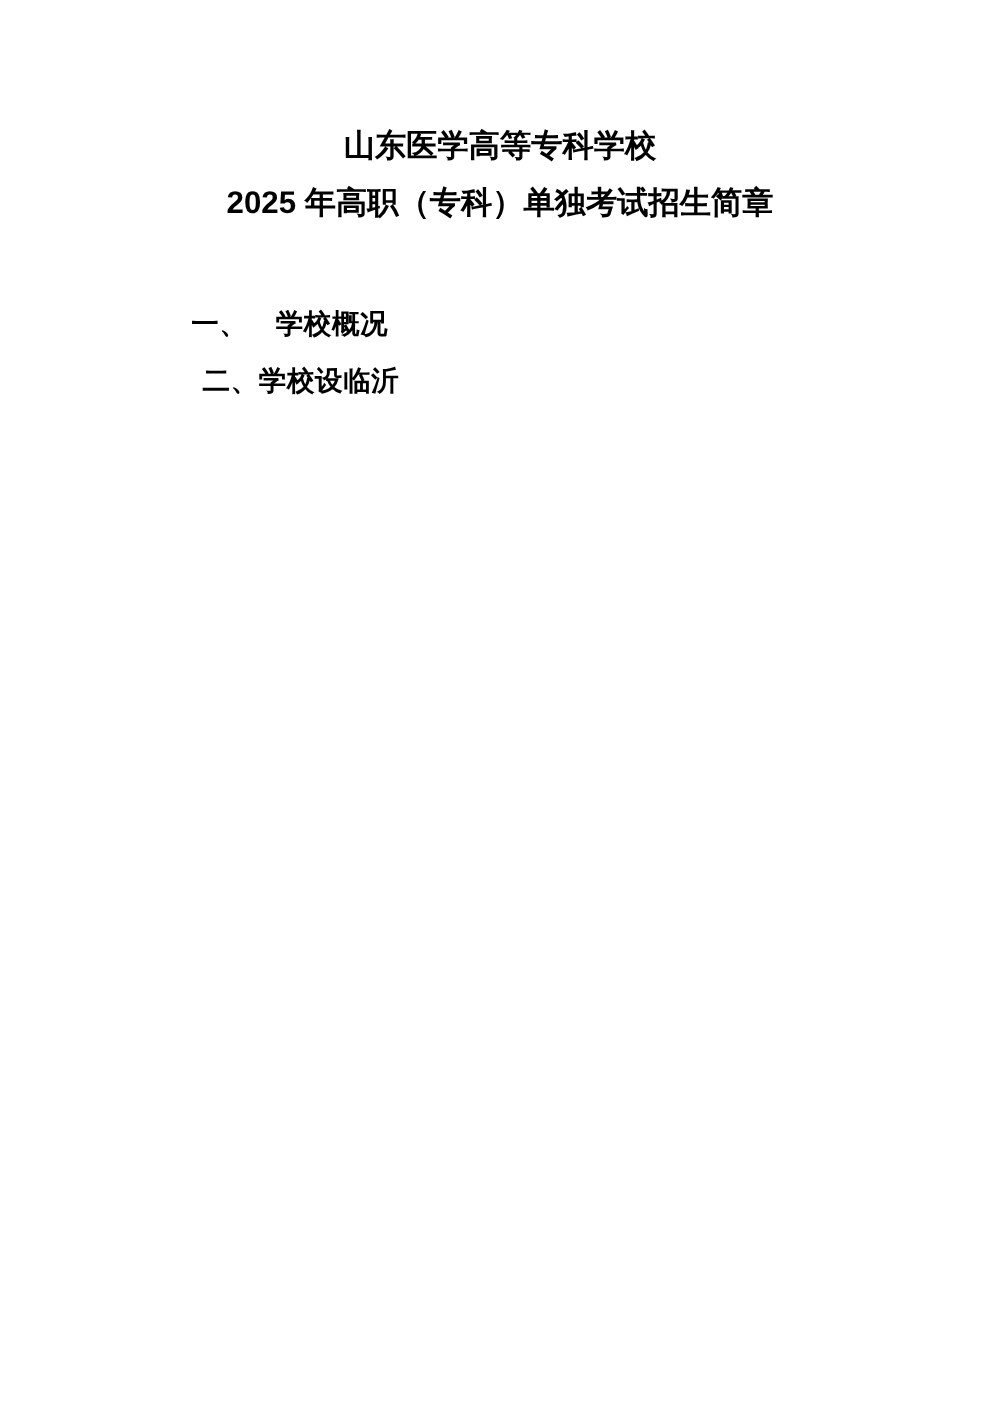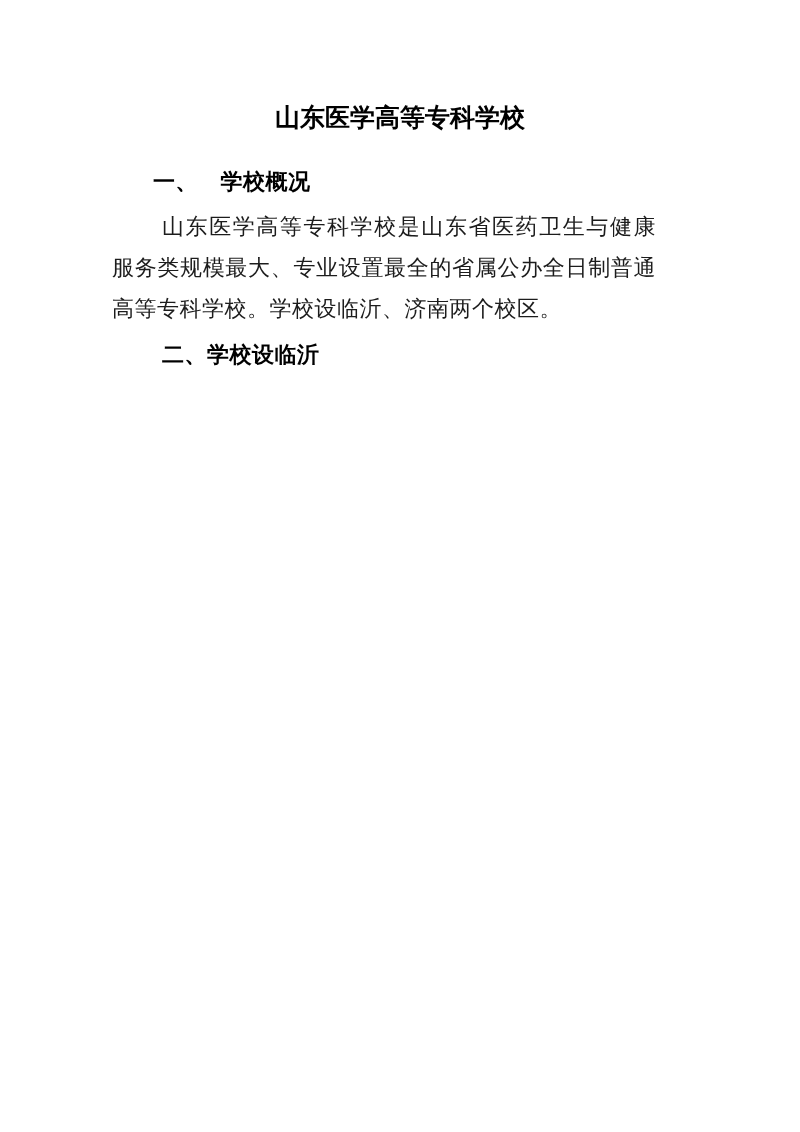--- a/index.html
+++ b/index.html
@@ -41,47 +41,47 @@
     font-weight: bold;
     font-size: 22px;
     line-height: 41px;
     color: #000000;
     margin: 5px 0 4px 0;
     padding-left: 50px;
     letter-spacing: 0.5px;
     white-space: pre-wrap;
   }
   .sec-heading.first {
-    margin-top: 21px;
+    margin-top: 53px;
     padding-left: 41px;
   }
   .body-par {
     font-size: 22px;
     line-height: 41px;
     text-align: justify;
     text-indent: 50px;
     letter-spacing: 0.5px;
     margin: 2px 0 0 0;
     color: #1c1c1c;
   }
 </style>
 </head>
 <body>
 
 <div class="page">
 
   <header class="titles">
     <div class="title-line">山东医学高等专科学校</div>
+    <div class="title-line">2025 年高职（专科）单独考试招生简章</div>
   </header>
 
   <main class="content">
 
     <h2 class="sec-heading first">一、　学校概况</h2>
 
-    <p class="body-par">山东医学高等专科学校是山东省医药卫生与健康服务类规模最大、专业设置最全的省属公办全日制普通高等专科学校。学校设临沂、济南两个校区。</p>
 
 
     <h2 class="sec-heading">二、学校设临沂</h2>
 
 
 
   </main>
 
 </div>
 

